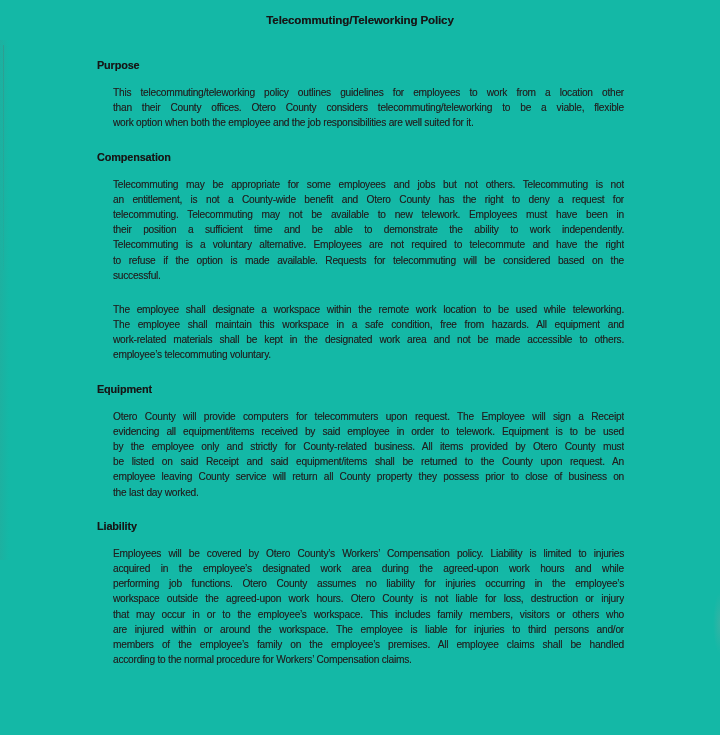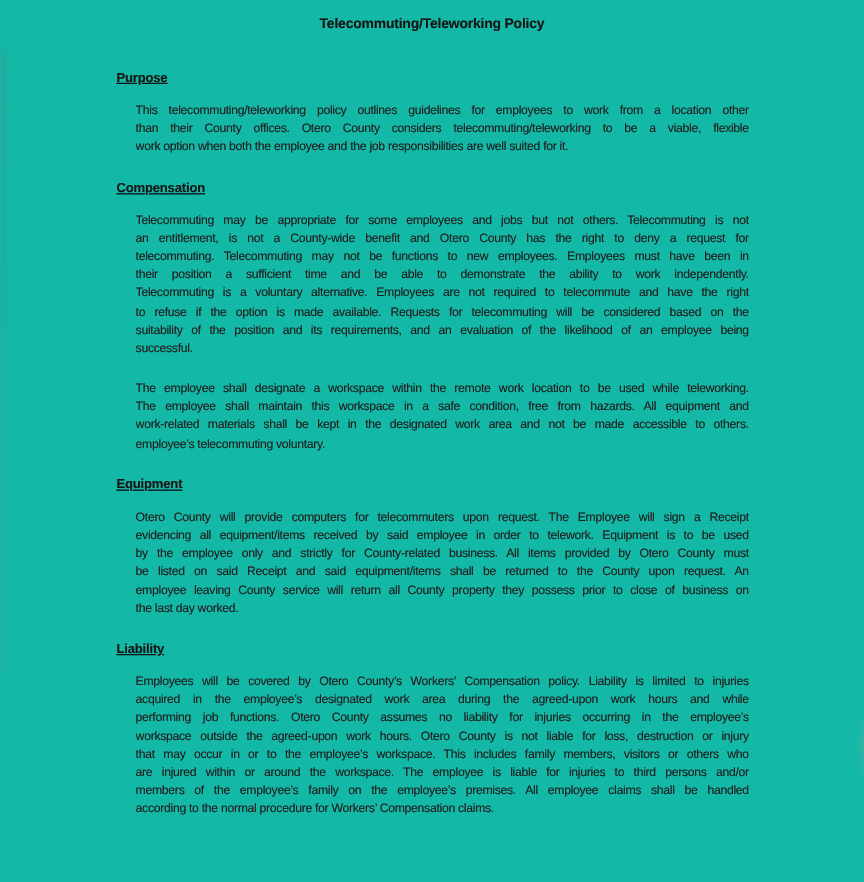--- a/index.html
+++ b/index.html
@@ -57,21 +57,20 @@
   }
   .heading {
     font-weight: bold;
     font-size: 10.9px;
     letter-spacing: -0.15px;
     height: 15px;
     line-height: 15px;
     margin: 0 0 12px 0;
     color: #161616;
     text-shadow: 0 0 0.5px rgba(30,30,30,0.5);
-    text-decoration: underline;
   }
   .para {
     margin: 0 0 19px 16px;
   }
   .line {
     font-size: 10.2px;
     letter-spacing: -0.25px;
     height: 15.2px;
     line-height: 15.2px;
     overflow: hidden;
@@ -101,25 +100,24 @@
   <div class="heading">Purpose</div>
       <div class="para">
         <div class="line">This telecommuting/teleworking policy outlines guidelines for employees to work from a location other</div>
         <div class="line">than their County offices.  Otero County considers telecommuting/teleworking to be a viable, flexible</div>
         <div class="line last">work option when both the employee and the job responsibilities are well suited for it.</div>
       </div>
       <div class="heading">Compensation</div>
       <div class="para">
         <div class="line">Telecommuting may be appropriate for some employees and jobs but not others. Telecommuting is not</div>
         <div class="line">an entitlement, is not a County-wide benefit and Otero County has the right to deny a request for</div>
-        <div class="line">telecommuting.  Telecommuting may not be functions to new employees.  Employees must have been in</div>
+        <div class="line">telecommuting.  Telecommuting may not be available to new telework.  Employees must have been in</div>
         <div class="line">their position a sufficient time and be able to demonstrate the ability to work independently.</div>
         <div class="line">Telecommuting is a voluntary alternative.  Employees are not required to telecommute and have the right</div>
         <div class="line">to refuse if the option is made available.  Requests for telecommuting will be considered based on the</div>
-        <div class="line">suitability of the position and its requirements, and an evaluation of the likelihood of an employee being</div>
         <div class="line last">successful.</div>
       </div>
       <div class="para">
         <div class="line">The employee shall designate a workspace within the remote work location to be used while teleworking.</div>
         <div class="line">The employee shall maintain this workspace in a safe condition, free from hazards.  All equipment and</div>
         <div class="line">work-related materials shall be kept in the designated work area and not be made accessible to others.</div>
         <div class="line last">employee’s telecommuting voluntary.</div>
       </div>
       <div class="heading">Equipment</div>
       <div class="para">

